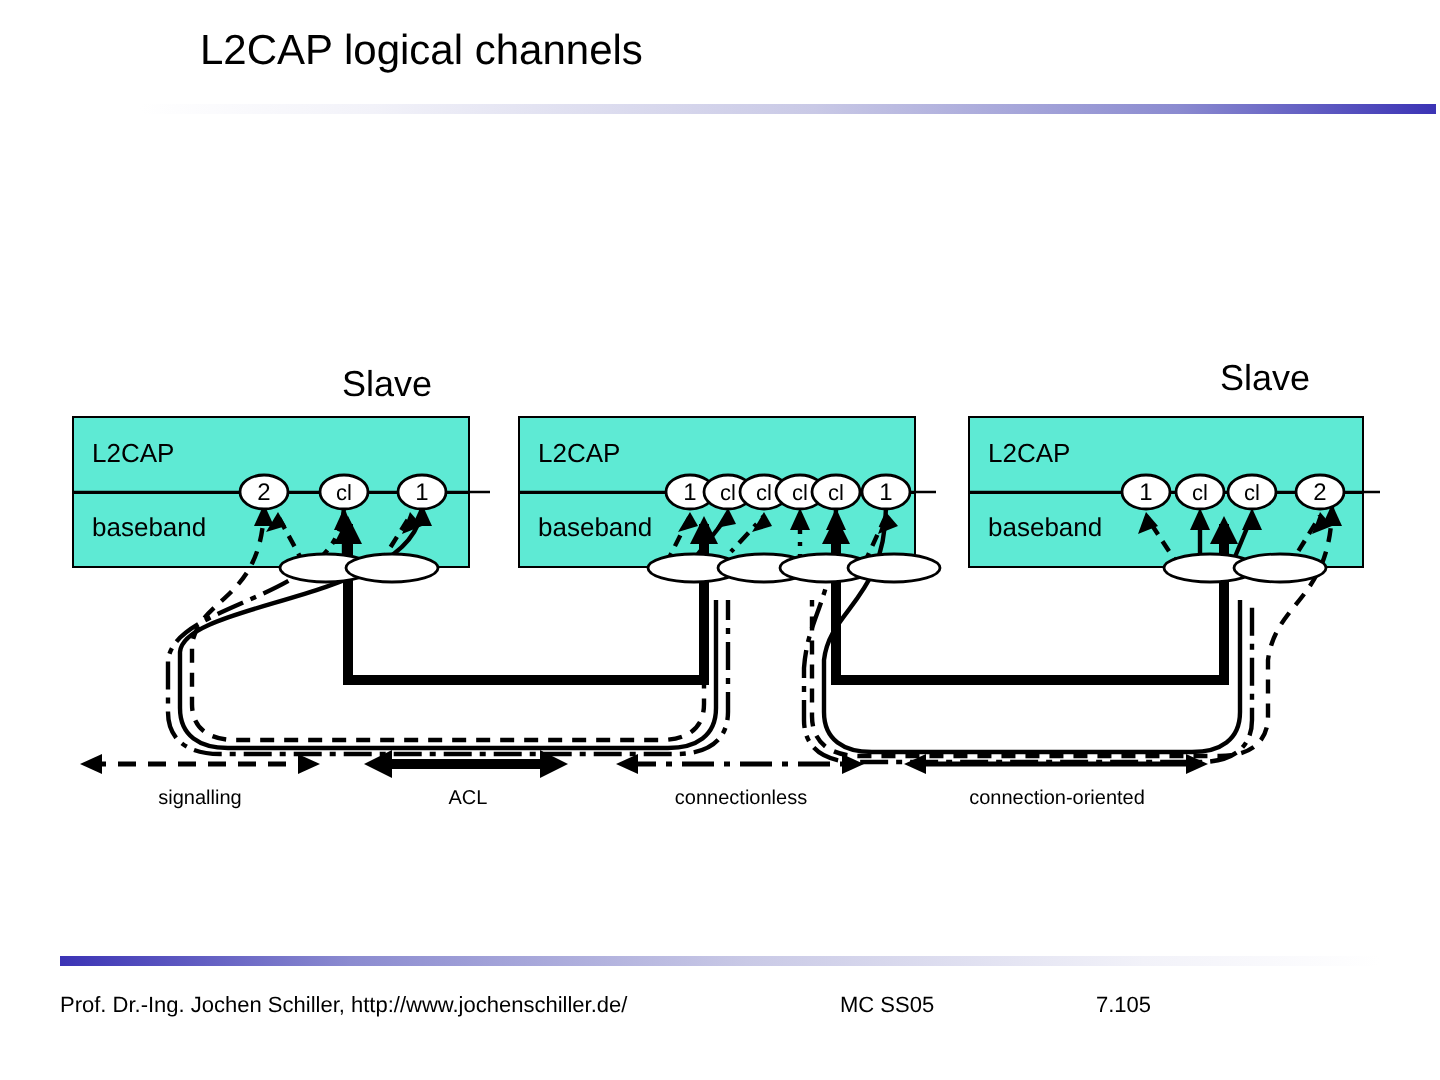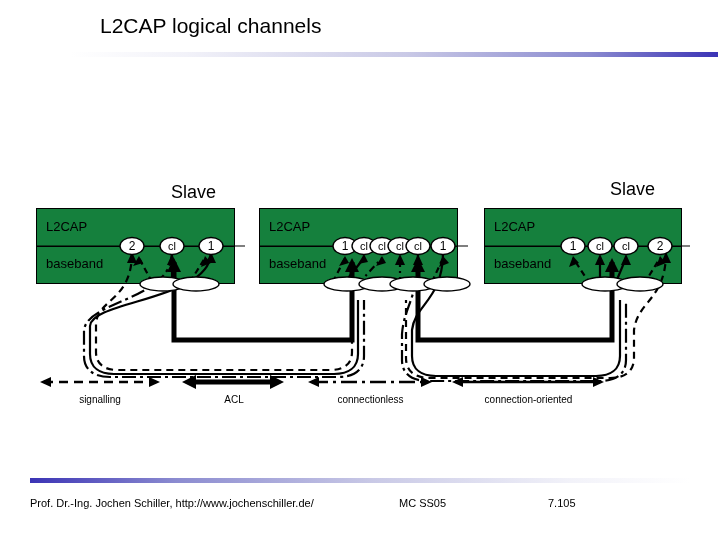--- a/index.html
+++ b/index.html
@@ -32,21 +32,21 @@
 
   
   .stack-label{
     position:absolute;
     font-size:18px;
     white-space:nowrap;
     text-align:right;
   }
   .stack{
     position:absolute;
-    background:#15803d;
+    background:#5eead4;
     border:1px solid #000000;
     box-sizing:border-box;
   }
   .stack .layer{
     position:absolute;
     left:0;right:0;
     box-sizing:border-box;
   }
   .stack .layer.upper{top:0;height:38px;border-bottom:1px solid #000000;}
   .stack .layer.lower{top:38px;bottom:0;text-align:center;}
@@ -79,21 +79,21 @@
     width:660px;height:5px;
     background:linear-gradient(to right,#3b33b5 0%,#8b8bd0 22%,#c9c9e6 52%,#f2f2f9 82%,#ffffff 100%);
   }
   .footer-text{
     position:absolute;
     top:497px;
     font-size:11px;
     white-space:nowrap;
   }
   #footer-credit{left:30px;}
-  #footer-course{left:399px;}
+  #footer-course{left:420px;}
   #footer-page{left:548px;}
 </style>
 </head>
 <body>
 
 <div id="slide">
 
   <div class="title">L2CAP logical channels</div>
   <div class="title-rule"></div>
 

